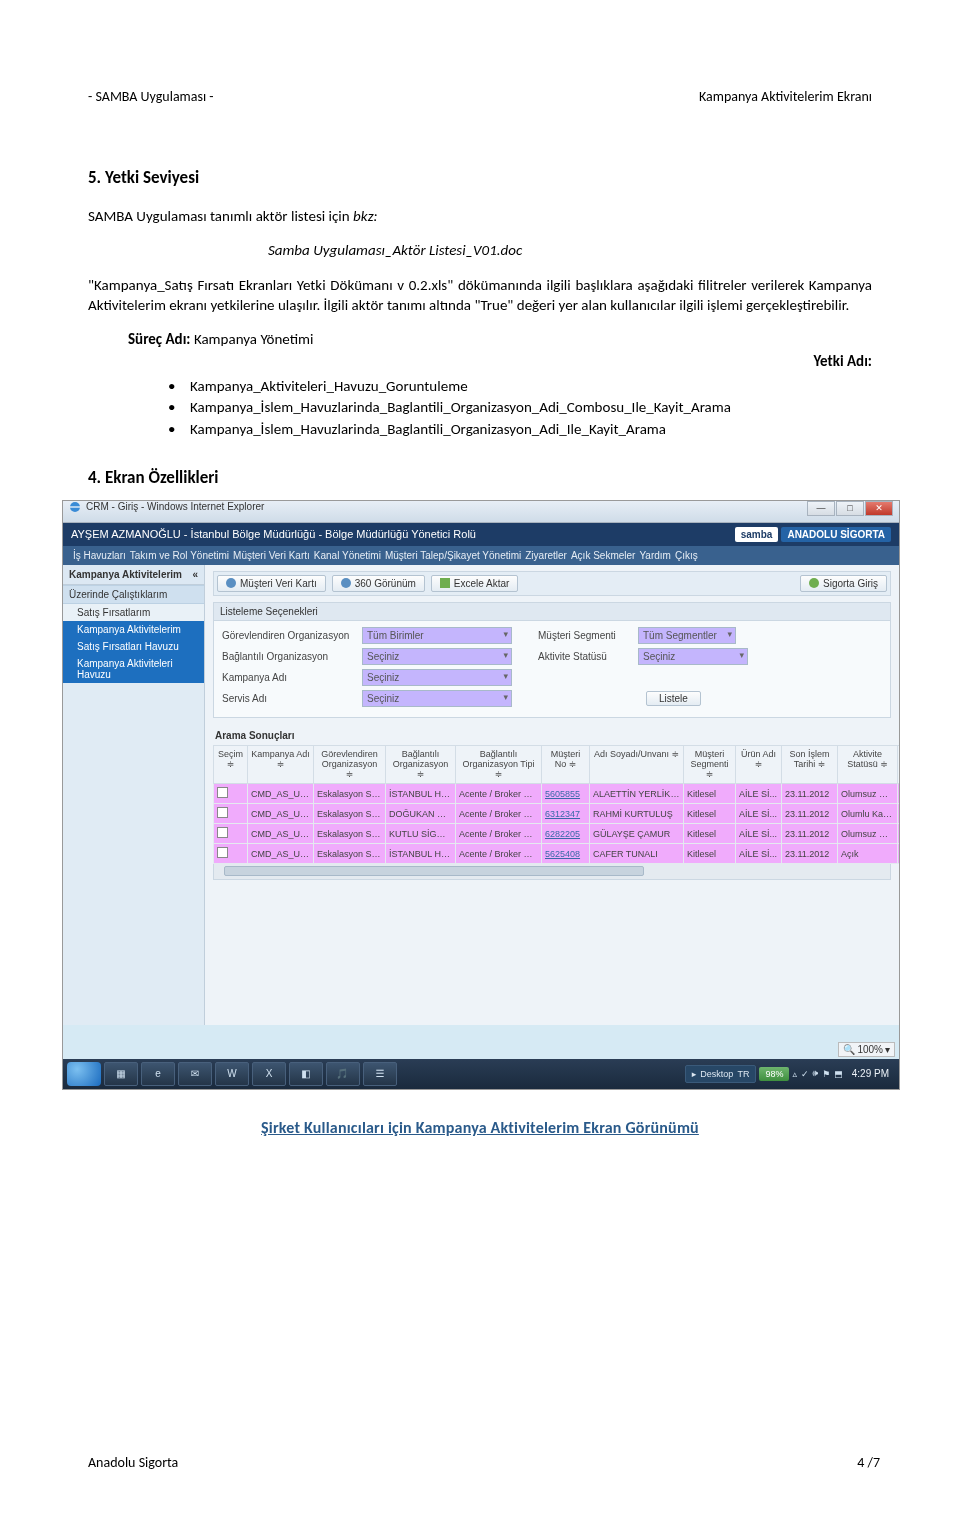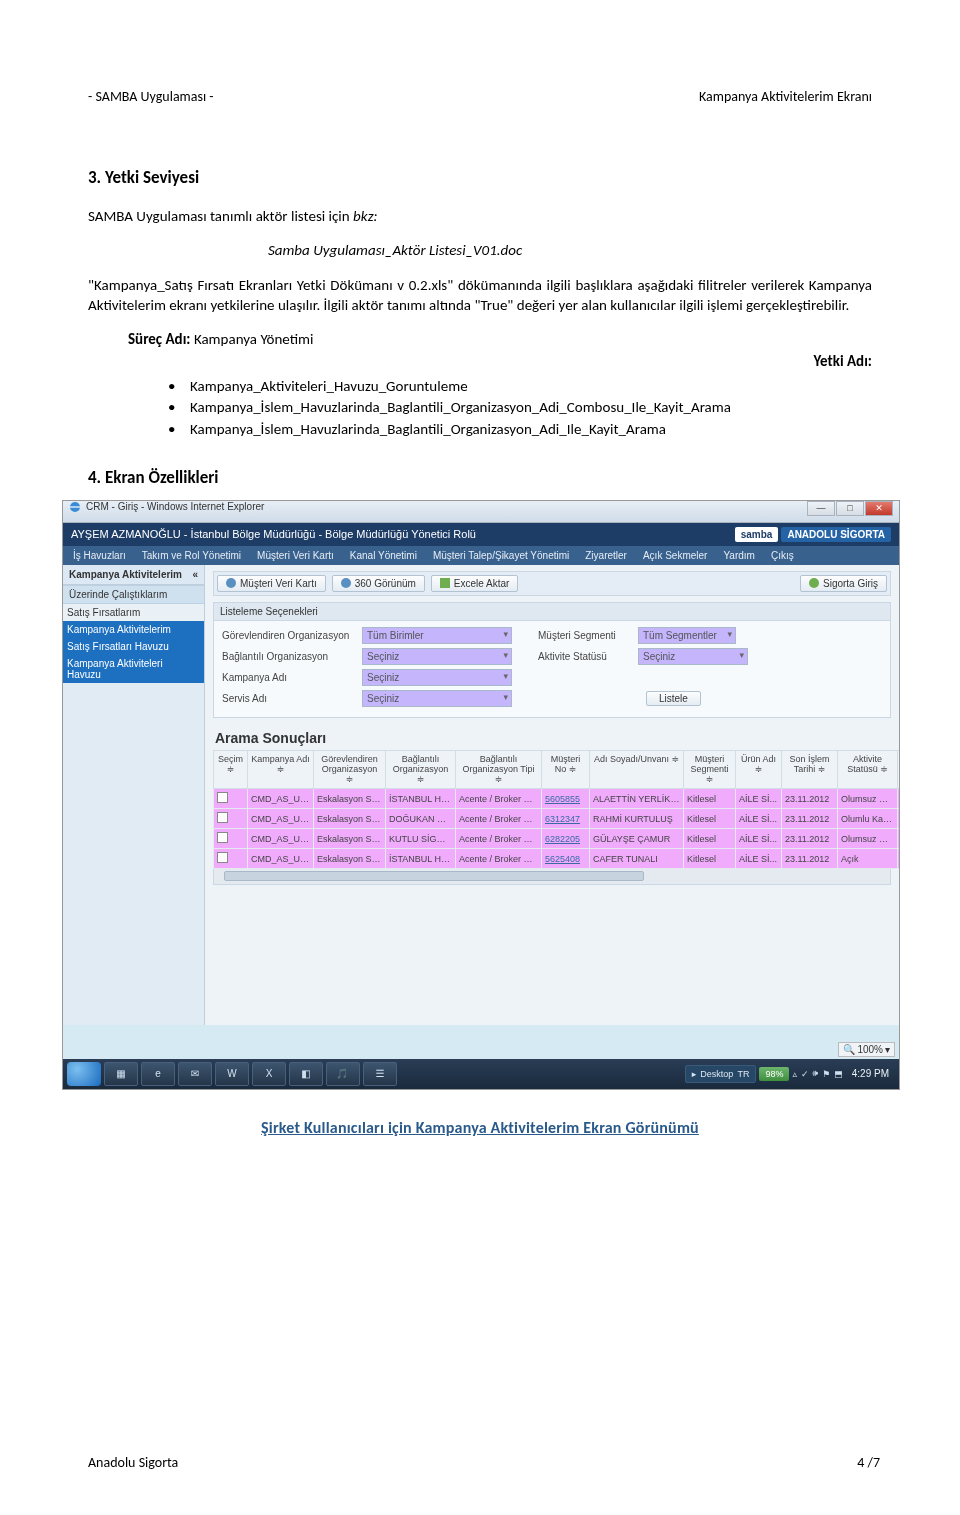--- a/index.html
+++ b/index.html
@@ -32,52 +32,52 @@
   .titlebar .tleft { display: flex; align-items: center; gap: 5px; }
   .titlebar .ie-icon { width: 12px; height: 12px; }
   .winbtns { display: flex; gap: 1px; }
   .winbtns .wb { width: 28px; height: 15px; background: linear-gradient(#eef3f8,#d7dde4); border: 1px solid #a8b3bf; display: flex; align-items: center; justify-content: center; font-size: 9px; }
   .winbtns .wb.close { background: linear-gradient(#e47a6e,#c0392b); color: #fff; }
 
   .appbar { background: #1d3c66; color: #fff; padding: 4px 8px; display: flex; justify-content: space-between; align-items: center; font-size: 11px; }
   .logos { display: flex; gap: 3px; }
   .logo { background: #fff; color: #1d3c66; padding: 2px 6px; font-weight: bold; font-size: 10px; border-radius: 2px; }
   .logo.blue { background: #2463a6; color: #fff; }
-  .menubar { background: #39618e; display: flex; padding: 0 8px; gap: 12px; font-size: 10px; color: #e6edf5; }
+  .menubar { background: #39618e; display: flex; padding: 0 8px; gap: 0; font-size: 10px; color: #e6edf5; }
   .menubar span { padding: 4px 2px; }
   .subtabs { background: #cddff0; display: flex; gap: 2px; padding: 2px 4px 0 4px; border-bottom: 1px solid #a8b9c9; }
   .subtabs .st { background: #b7cee2; padding: 3px 10px; border: 1px solid #a8b9c9; border-bottom: none; border-radius: 3px 3px 0 0; font-size: 10px; }
   .subtabs .st.on { background: #e7eef5; }
 
   .content { display: flex; background: #eef3f8; height: 460px; }
   .side { width: 142px; background: #e0ebf4; border-right: 1px solid #c0cedb; }
   .side .shead { background: #dce8f3; padding: 4px 6px; font-weight: bold; font-size: 10px; border-bottom: 1px solid #c0cedb; display:flex; justify-content:space-between; }
   .side .sgrp { background: #cfe0ef; padding: 3px 6px; border-top: 1px solid #bcd1e3; border-bottom: 1px solid #bcd1e3; font-size: 10px; }
-  .side .sit { padding: 3px 6px 3px 4px; font-size: 10px; background:#e9f1f7; }
+  .side .sit { padding: 3px 6px 3px 14px; font-size: 10px; background:#e9f1f7; }
   .side .sit.sel { background: #1d6fbf; color: #fff; }
   .side .sit.dim { color: #888; }
 
   .main { flex: 1; padding: 6px 8px; background: #eef3f8; overflow: hidden; }
   .toolbar { display: flex; gap: 6px; align-items: center; background: #e4edf5; border: 1px solid #cbd7e2; padding: 3px; margin-bottom: 6px; }
   .tbtn { background: linear-gradient(#fdfdfd,#e4ecf3); border: 1px solid #b4c3d1; padding: 2px 8px; border-radius: 2px; display: flex; align-items: center; gap: 4px; font-size: 10px; }
   .tbtn .dot { width: 10px; height: 10px; border-radius: 50%; background: #5a8fc2; }
   .tbtn .xls { width: 10px; height: 10px; background: #6fae4f; }
   .tspacer { flex: 1; }
 
   .panel { background: #f7fafc; border: 1px solid #cbd7e2; margin-bottom: 8px; }
   .panel .phead { background: #dfe8f1; padding: 3px 6px; font-size: 10px; border-bottom: 1px solid #cbd7e2; }
   .filters { padding: 6px 8px; }
   .frow { display: flex; align-items: center; margin-bottom: 4px; gap: 8px; font-size: 10px; }
   .frow .lab { width: 132px; color: #444; }
   .frow .sel { width: 150px; height: 17px; border: 1px solid #a8b9c9; background: #c4b5fd; padding: 0 14px 0 4px; position: relative; display: flex; align-items: center; color: #555; }
   .frow .sel::after { content: "▾"; position: absolute; right: 3px; top: 1px; color: #666; font-size: 9px; }
   .frow .lab2 { width: 92px; margin-left: 18px; color: #444; }
   .frow .btn { background: linear-gradient(#fdfdfd,#e4ecf3); border: 1px solid #b4c3d1; padding: 1px 12px; border-radius: 2px; margin-left: 8px; }
 
-  .reshead { font-weight: bold; font-size: 14px; padding: 4px 2px; }
+  .reshead { font-weight: bold; font-size: 10px; padding: 4px 2px; }
   .grid { border: 1px solid #7f1d1d; background: #f0abfc; font-size: 9px; width: 100%; border-collapse: collapse; table-layout: fixed; }
   .grid th { background: #eef3f8; border: 1px solid #d3dde6; padding: 4px 3px; font-weight: normal; color: #444; font-size: 9px; vertical-align: top; line-height: 1.1; }
   .grid td { border: 1px solid #e4eaf0; padding: 3px 3px; color: #444; white-space: nowrap; overflow: hidden; text-overflow: ellipsis; }
   .grid td a { color: #3a6aa8; text-decoration: underline; }
   .cbx { width: 11px; height: 11px; border: 1px solid #888; display: inline-block; background: #fff; }
 
   .hscroll { height: 16px; background: #e4eaf0; border: 1px solid #cbd7e2; border-top: none; position: relative; }
   .hscroll .thumb { position: absolute; left: 10px; top: 2px; height: 10px; width: 420px; background: #c7d3de; border: 1px solid #a8b9c9; border-radius: 2px; }
 
   
@@ -98,21 +98,21 @@
 </style>
 </head>
 <body>
 
 <div class="page">
   <div class="hdr">
     <span>- SAMBA Uygulaması -</span>
     <span>Kampanya Aktivitelerim Ekranı</span>
   </div>
 
-  <div class="h-sec">3.   Yetki Seviyesi</div>
+  <div class="h-sec">5.   Yetki Seviyesi</div>
 
   <div class="para">
     <span>SAMBA Uygulaması tanımlı aktör listesi için </span><span class="ref">bkz:</span>
   </div>
   <div class="ind para">Samba Uygulaması_Aktör Listesi_V01.doc</div>
   <div class="para jus">"Kampanya_Satış Fırsatı Ekranları Yetki Dökümanı v 0.2.xls" dökümanında ilgili başlıklara aşağıdaki filitreler verilerek Kampanya Aktivitelerim ekranı yetkilerine ulaşılır. İlgili aktör tanımı altında "True" değeri yer alan kullanıcılar ilgili işlemi gerçekleştirebilir.</div>
 
   <div style="margin-left:40px;">
     <div class="para" style="margin-bottom:2px;">
       <span class="bold">Süreç Adı: </span><span>Kampanya Yönetimi</span>

